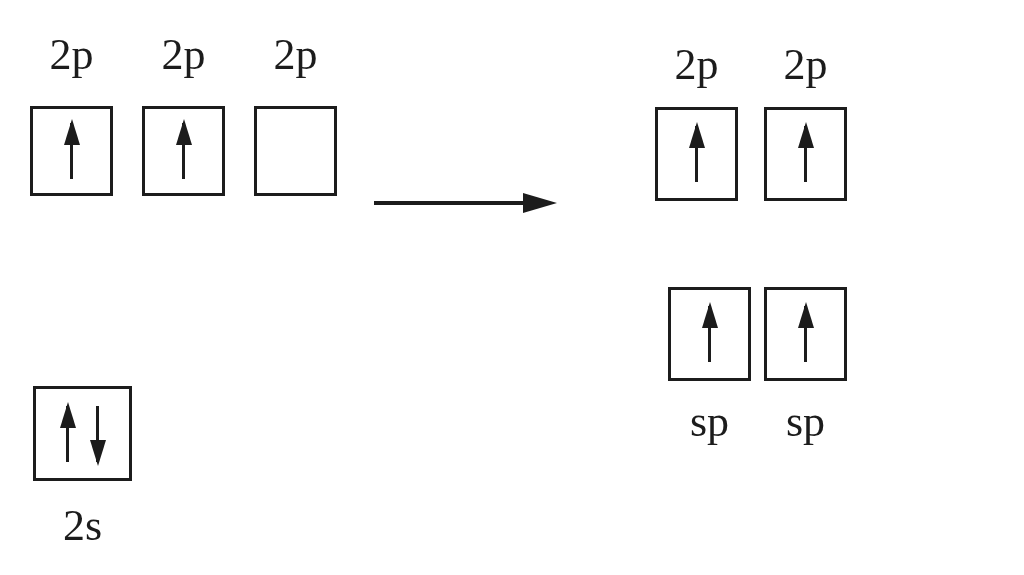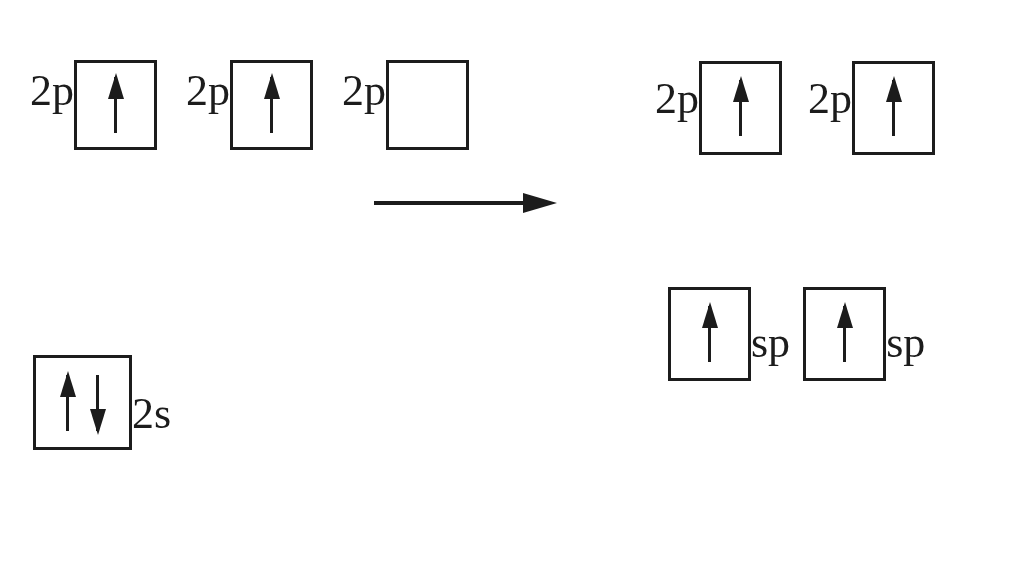--- a/index.html
+++ b/index.html
@@ -7,21 +7,21 @@
   html, body { margin: 0; padding: 0; }
   body {
     width: 1024px; height: 575px;
     background: #ffffff;
     font-family: "Liberation Serif", "DejaVu Serif", serif;
     overflow: hidden;
   }
   .stage { position: relative; width: 1024px; height: 575px; }
 
   .group { position: absolute; display: flex; }
-  .col { display: flex; flex-direction: row; align-items: center; }
+  .col { display: flex; flex-direction: column; align-items: center; }
 
   .olabel {
     font-size: 44px;
     color: var(--ink);
     height: 46px;
     line-height: 46px;
     white-space: nowrap;
   }
 
   .obox {
@@ -36,21 +36,21 @@
   
   .gp-left-p  { left: 30px;  top: 32px;  gap: 29px; }
   .gp-left-p  .obox { width: 83px; height: 90px; margin-top: 28px; }
 
   .gp-right-p { left: 655px; top: 42px;  gap: 26px; }
   .gp-right-p .obox { width: 83px; height: 94px; margin-top: 19px; }
 
   .gp-sp      { left: 668px; top: 287px; gap: 13px; }
   .gp-sp      .obox { width: 83px; height: 94px; margin-bottom: 18px; }
 
-  .gp-s       { left: 33px;  top: 355px; }
+  .gp-s       { left: 33px;  top: 386px; }
   .gp-s       .obox { width: 99px; height: 95px; margin-bottom: 22px; }
 
   
   .earrow { position: relative; width: 18px; height: 64px; flex: 0 0 auto; }
   .earrow::before {
     content: ""; position: absolute;
     left: 50%; margin-left: -1.5px; width: 3px;
     top: 4px; bottom: 4px;
     background: var(--ink);
   }

